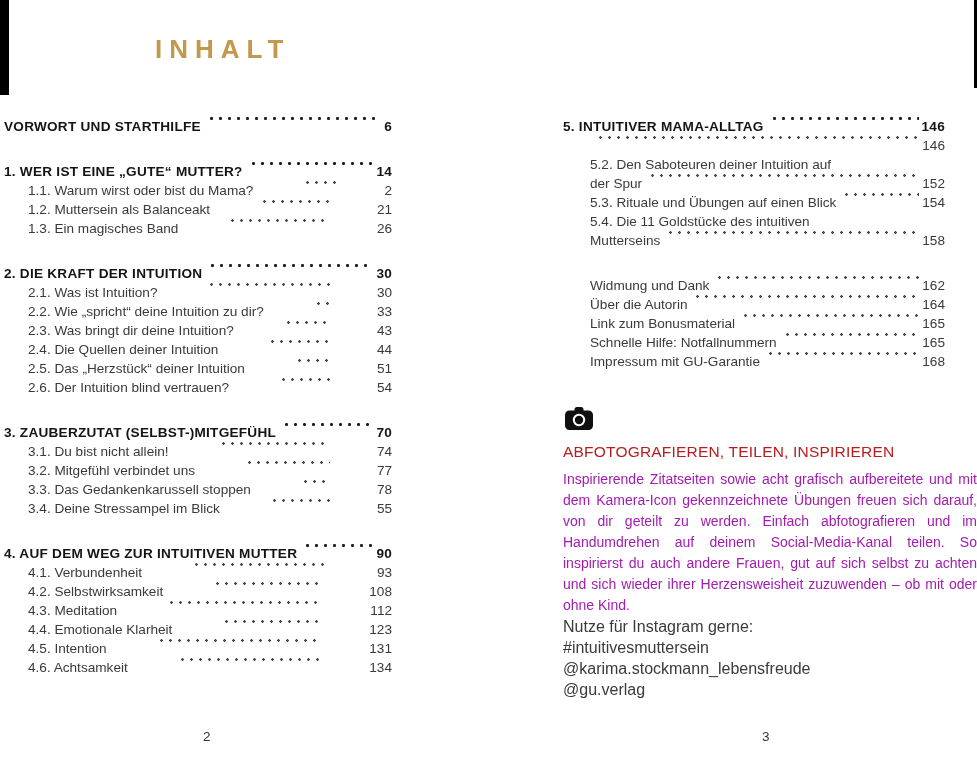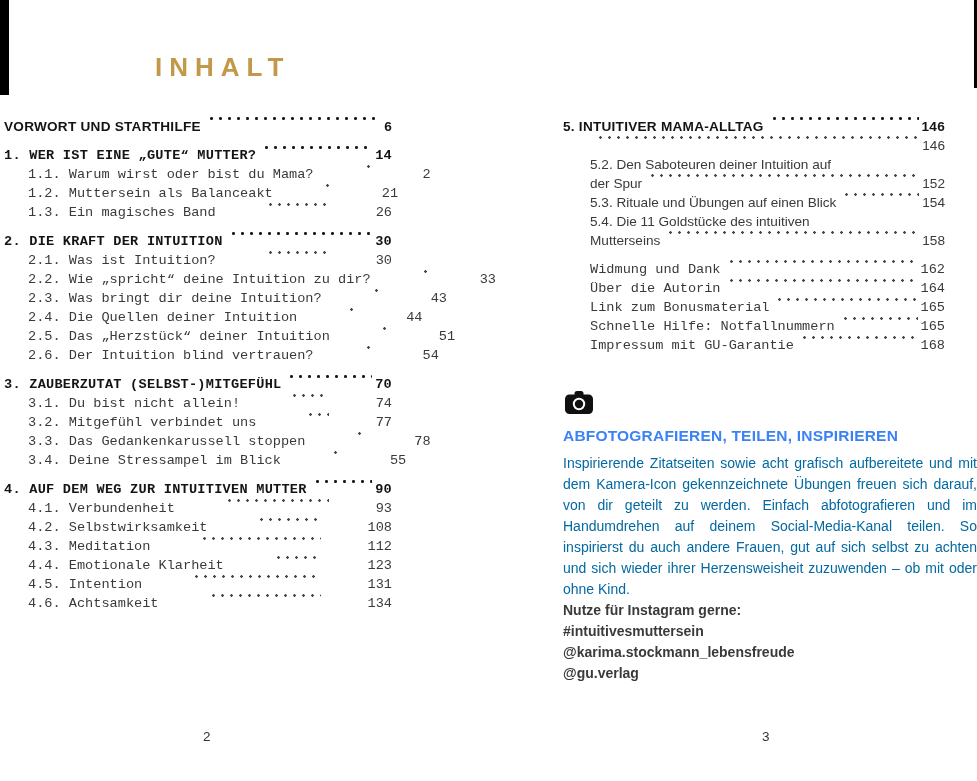--- a/index.html
+++ b/index.html
@@ -7,50 +7,50 @@
   body {
     width:977px; height:781px; position:relative; overflow:hidden;
     font-family:"Liberation Sans", sans-serif; color:#3a3a3a;
   }
   .edge { position:absolute; background:#000; }
   #edge-left  { left:0; top:0; width:9px; height:95px; }
   #edge-right { right:0; top:0; width:3px; height:88px; }
 
   #title {
     position:absolute; left:155px; top:36px; line-height:1;
-    font-size:26px; font-weight:bold; letter-spacing:7px; color:#c2984a;margin-top:18px;
+    font-size:26px; font-weight:bold; letter-spacing:7px; color:#c2984a;
   }
 
   .col { position:absolute; top:117px; }
   #col-left  { left:4px;  width:388px; }
   #col-right { left:563px; width:414px; }
   #right-toc { width:382px; }
 
-  .sec + .sec { margin-top:10px;font-family:Liberation Mono, monospace; }
+  .sec + .sec { margin-top:26px; }
 
   .row { display:flex; align-items:flex-start; line-height:19px; font-size:13.6px; color:#3a3a3a; }
   .row.head { font-weight:bold; color:#141414; letter-spacing:0.25px; }
   .lbl, .pg { white-space:nowrap; }
   #col-left  .item { padding-left:24px;gap:44px; }
   #col-right .item { padding-left:27px; }
 
   .dots {
     flex:1 1 12px; min-width:12px; height:3px; margin:0 3px 0 6px;
     background-image: radial-gradient(circle, #474747 1.15px, transparent 1.5px);
     background-size: 9px 3px; background-repeat: repeat-x; background-position: left center;
   }
   .head .dots {
     background-image: radial-gradient(circle, #1c1c1c 1.3px, transparent 1.65px);
   }
 
   .promo { margin-top:36px; width:414px; }
   .cam { display:block; margin-left:2px; }
-  .promo-head { margin-top:13px; font-size:15.5px; font-weight:bold; color:#3b82f6; letter-spacing:0.2px; }
-  .promo-body { margin-top:8px; font-size:14px; line-height:21px; color:#0369a1; text-align:justify; }
-  .promo-line { font-size:14px; line-height:21px; color:#3a3a3a;font-weight:bold; }
+  .promo-head { margin-top:13px; font-size:15.5px; font-weight:normal; color:#b91c1c; letter-spacing:0.2px; }
+  .promo-body { margin-top:8px; font-size:14px; line-height:21px; color:#a21caf; text-align:justify; }
+  .promo-line { font-size:16px; line-height:21px; color:#3a3a3a; }
 
   .pageno { position:absolute; top:729px; font-size:13.5px; color:#333; }
   #pageno-left  { left:203px; }
   #pageno-right { left:762px; }
 </style>
 </head>
 <body>
 
 <div id="edge-left" class="edge"></div>
 <div id="edge-right" class="edge"></div>

